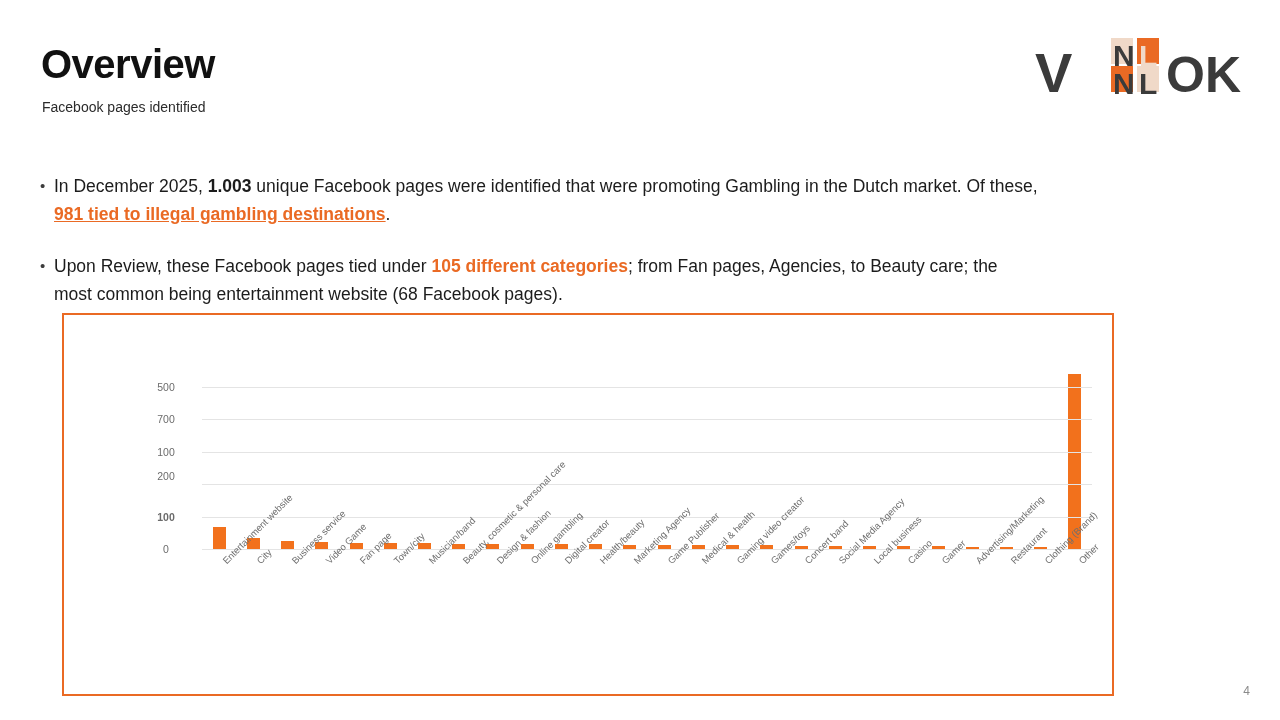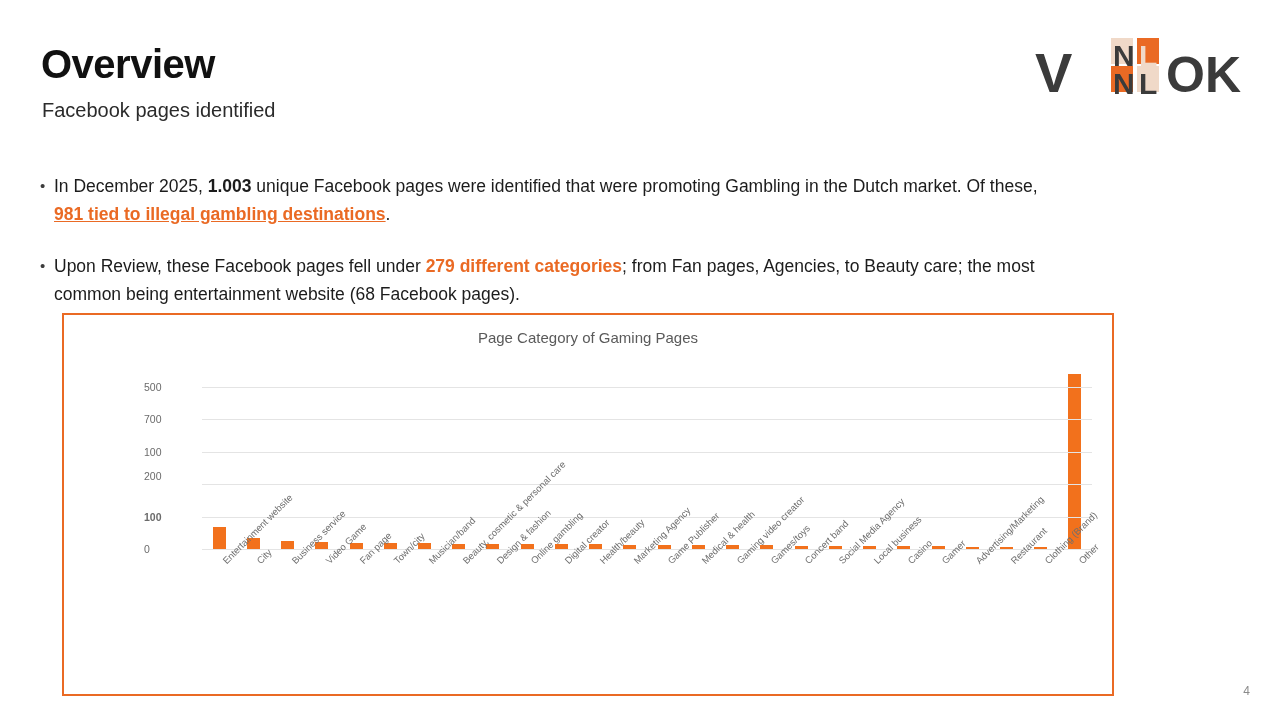--- a/index.html
+++ b/index.html
@@ -27,21 +27,21 @@
     font-size: 40px;
     font-weight: bold;
     letter-spacing: -0.5px;
     color: #111111;
     line-height: 1.1;
   }
   .subtitle {
     position: absolute;
     left: 42px;
     top: 99px;
-    font-size: 20px;
+    font-size: 14px;
     color: #2b2b2b;
     font-weight: 400;
   }
   
   .logo {
     position: absolute;
     right: 32px;
     top: 36px;
     width: 215px;
     height: 80px;
@@ -138,21 +138,21 @@
     right: 0;
     height: 1px;
     background: #e4e4e4;
   }
   .ytick {
     position: absolute;
     right: 8px;
     font-size: 10.5px;
     color: #6b6b6b;
     transform: translateY(-50%);
-    text-align: left;
+    text-align: center;
     width: 44px;
   }
   .bars {
     position: absolute;
     left: 0;
     right: 0;
     bottom: 0;
     height: 182px;
     display: flex;
     align-items: flex-end;
@@ -227,27 +227,26 @@
   <div class="bullets">
     <div class="bullet">
       <div class="dot">•</div>
       <div class="text">
         <span>In December 2025, </span><span class="b">1.003</span><span> unique Facebook pages were identified that were promoting Gambling in the Dutch market. Of these, </span><span class="accent-u">981 tied to illegal gambling destinations</span><span>.</span>
       </div>
     </div>
     <div class="bullet">
       <div class="dot">•</div>
       <div class="text">
-        <span>Upon Review, these Facebook pages fell under </span><span class="accent">279 different categories</span><span>; from Fan pages,  Agencies, to Beauty care; the most common being entertainment website (68 Facebook pages).</span>
+        <span>Upon Review, these Facebook pages tied under </span><span class="accent">105 different categories</span><span>; from Fan pages,  Agencies, to Beauty care; the most common being entertainment website (68 Facebook pages).</span>
       </div>
     </div>
   </div>
 
   <div class="chart-panel">
-    <div class="chart-title">Page Category of Gaming Pages</div>
     <div class="plot">
       <div class="y-axis"></div>
       <div class="gridwrap">
         <div class="plotarea" id="plotarea">
           <div class="bars" id="bars">
               <div class="barcell">
                 <div class="bar" title="Entertainment website: 68" style="height: 22.1px; background: rgb(242, 113, 28);"></div>
               </div>
               <div class="barcell">
                 <div class="bar" title="City: 34" style="height: 11.05px; background: rgb(242, 113, 28);"></div>

